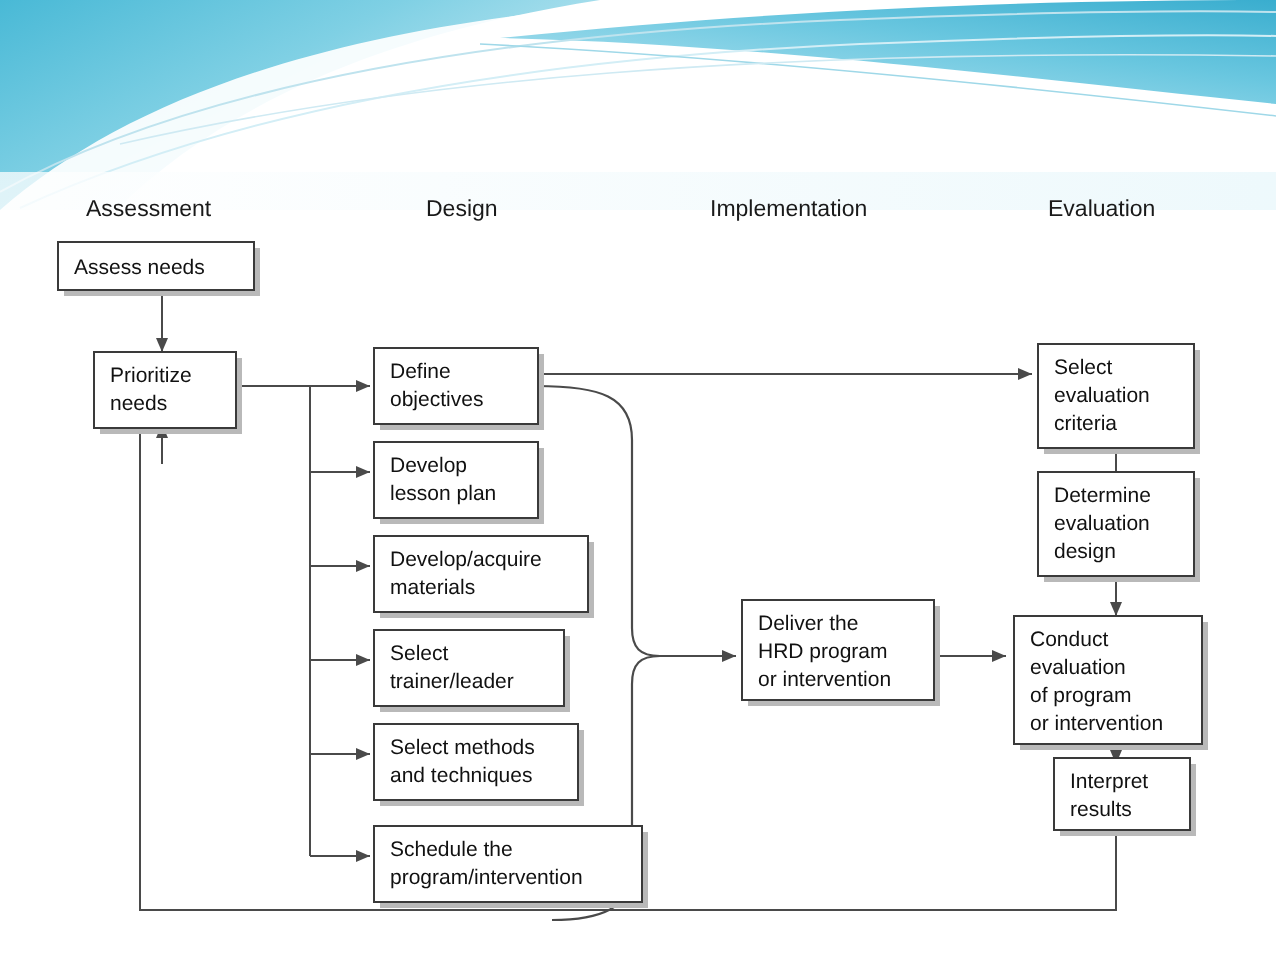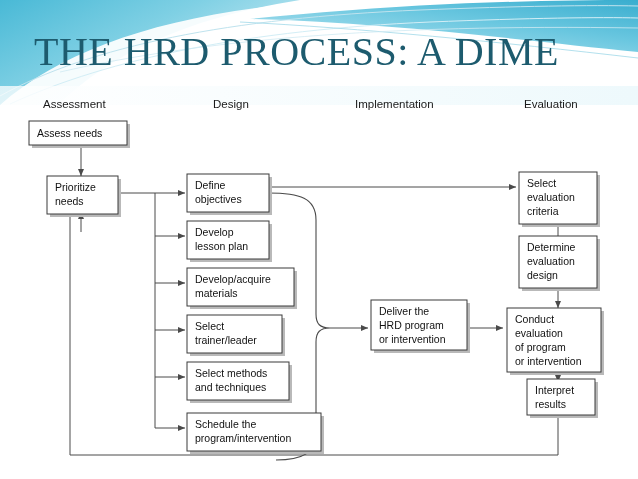--- a/index.html
+++ b/index.html
@@ -113,21 +113,20 @@
 
       <path d="M0,96 C90,46 230,18 420,10 C520,6 590,5 638,6" stroke="#bfe3ee" stroke-width="1" fill="none"></path>
       <path d="M10,104 C110,58 250,30 430,22 C530,18 600,17 638,18" stroke="#d3eef6" stroke-width="1" fill="none"></path>
       <path d="M240,22 C360,28 500,42 638,58" stroke="#9fd8e8" stroke-width="0.8" fill="none"></path>
       <path d="M60,72 C200,40 380,24 638,28" stroke="#cfeaf3" stroke-width="0.8" fill="none"></path>
 
       <rect x="0" y="86" width="638" height="19" fill="url(#gradMid)" opacity="0.75"></rect>
     </svg>
   </div>
 
-  <div id="slide-title">THE HRD PROCESS: A DIME</div>
 
   <div id="diagram">
     <svg width="638" height="387" viewBox="0 0 638 387" xmlns="http://www.w3.org/2000/svg">
       <defs>
         <marker id="arr" markerWidth="8" markerHeight="8" refX="7" refY="3" orient="auto" markerUnits="strokeWidth">
           <path d="M0,0 L7,3 L0,6 z" fill="#4a4a4a"></path>
         </marker>
       </defs>
 
       <text class="phase-label" x="43" y="16">Assessment</text>

